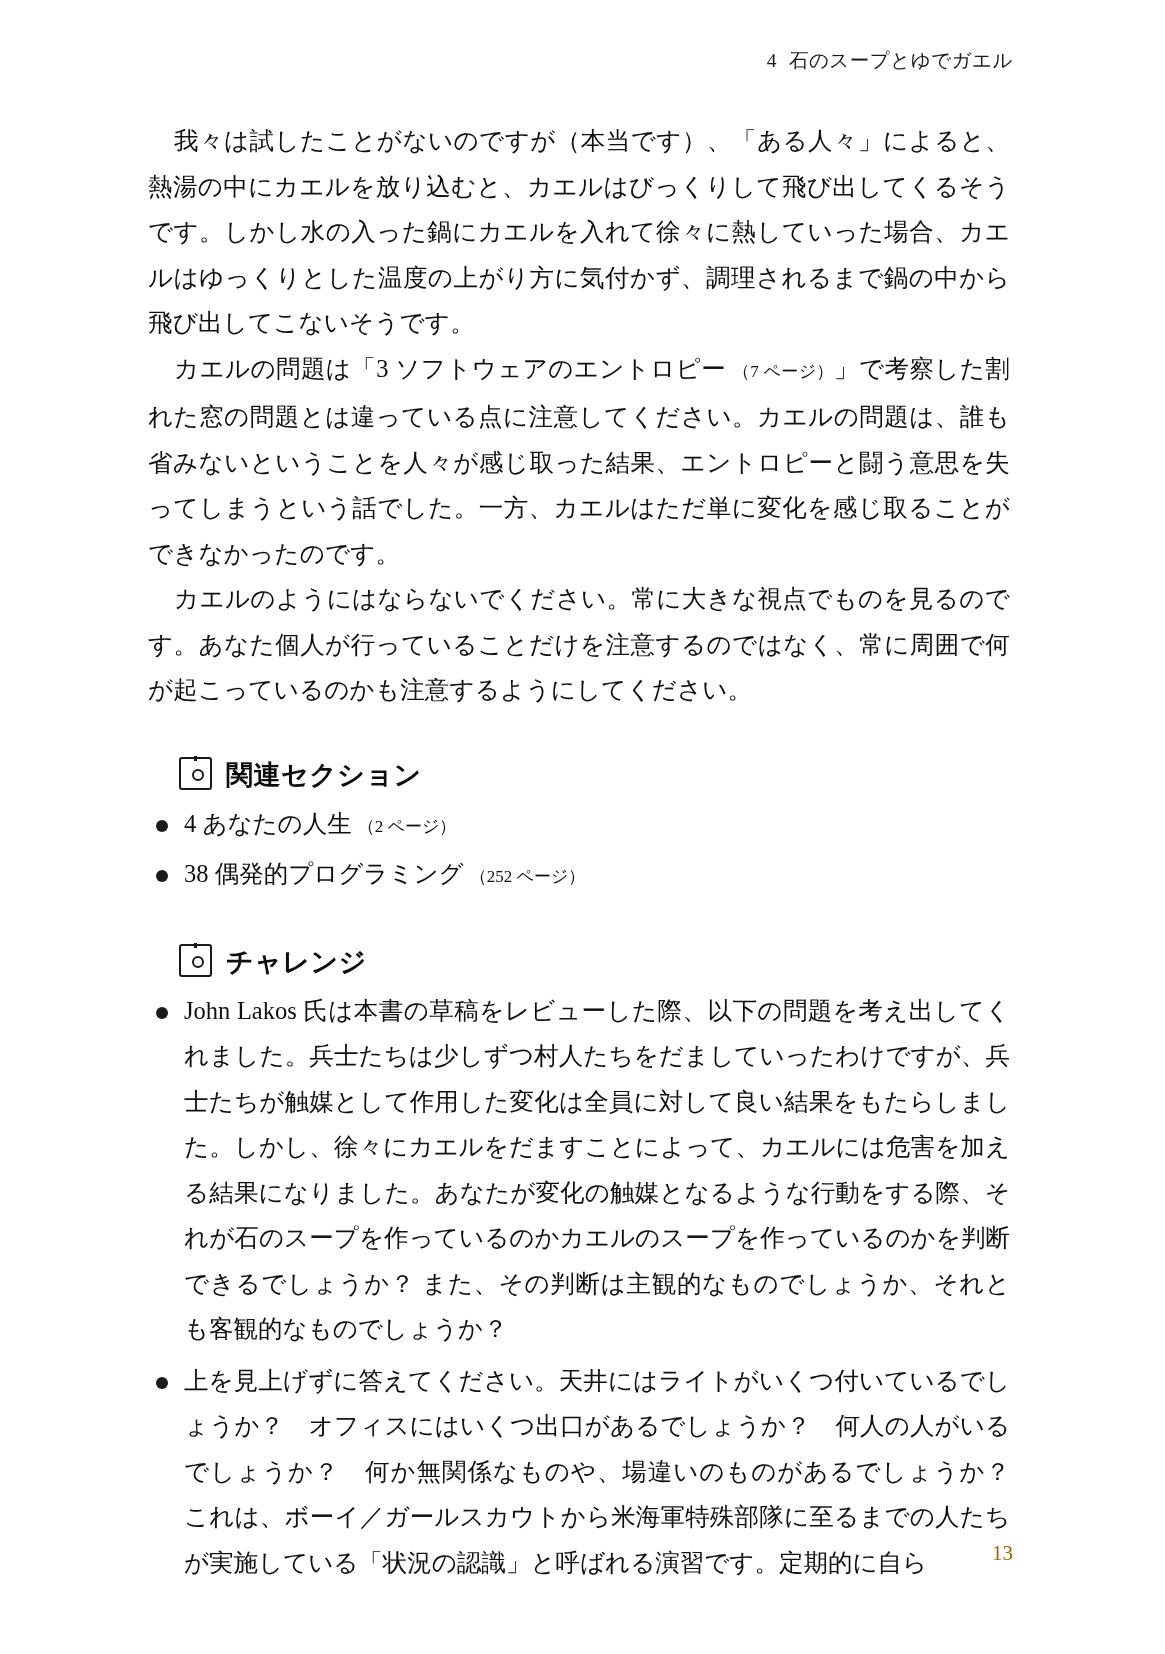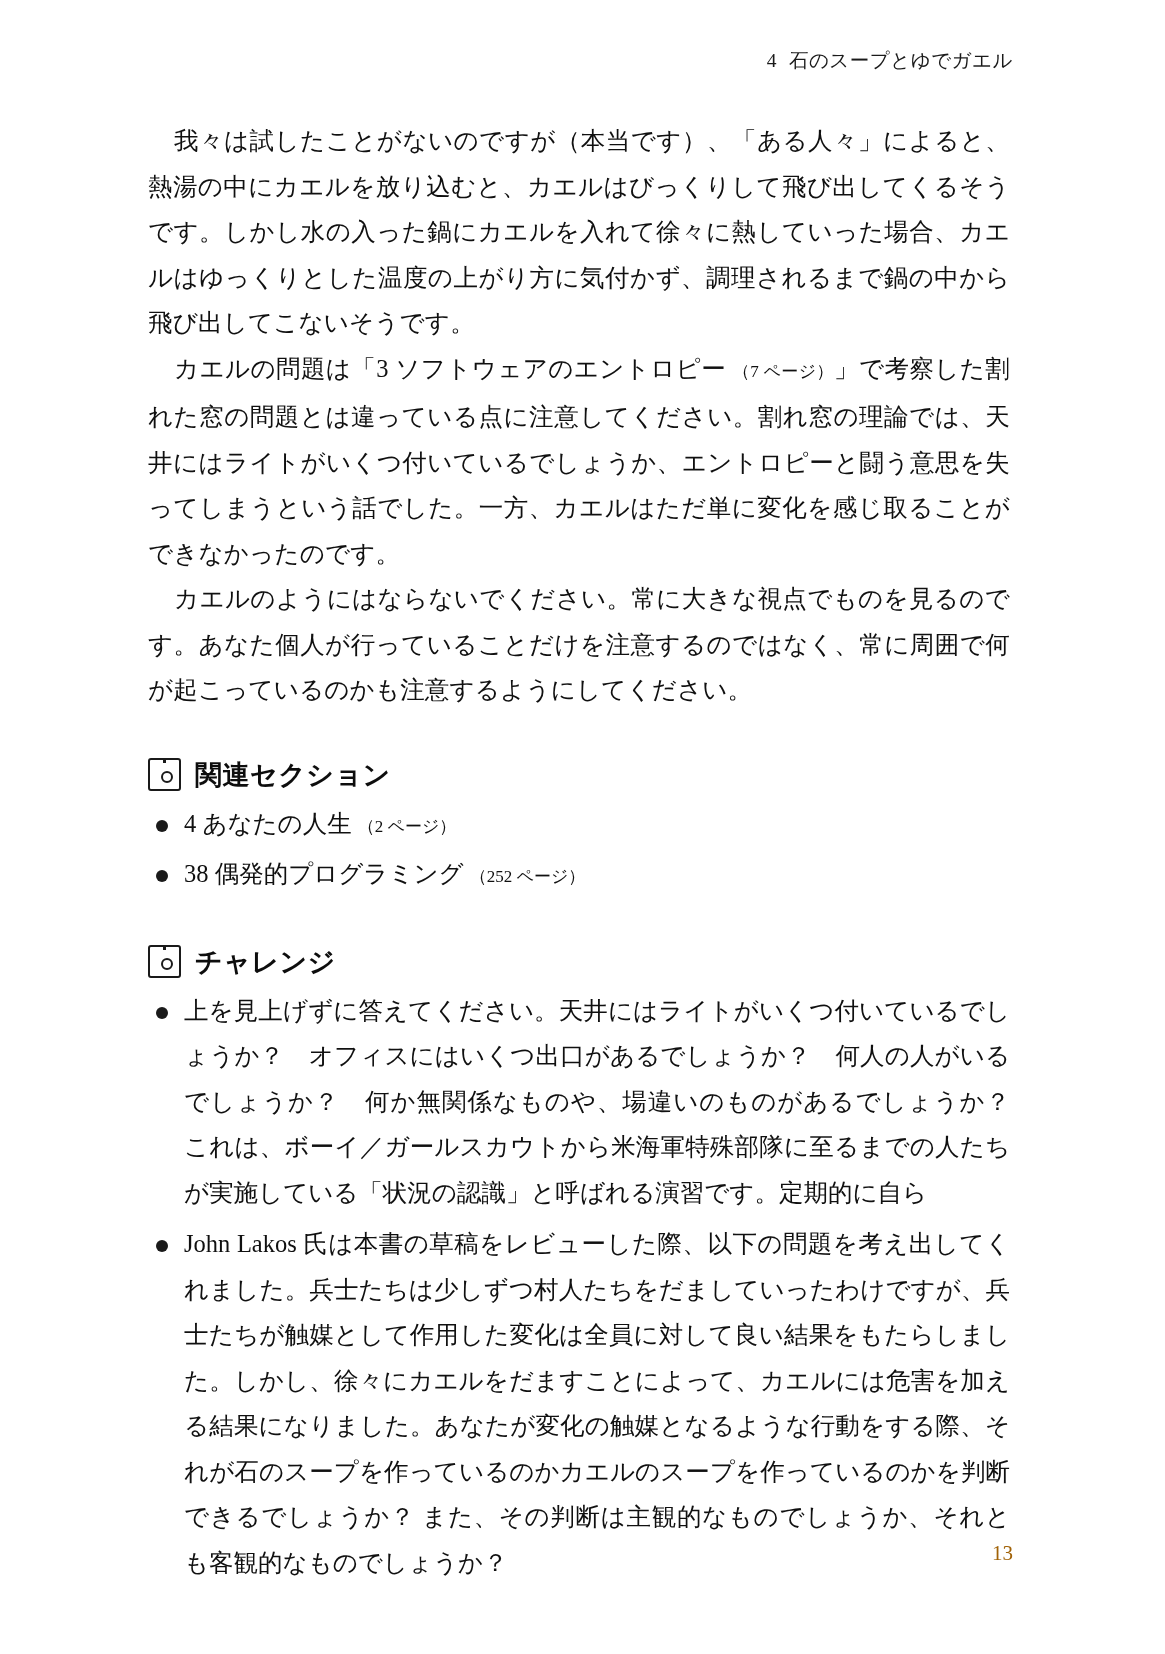--- a/index.html
+++ b/index.html
@@ -46,23 +46,24 @@
     text-align: justify;
     text-justify: inter-character;
     text-indent: 26px;
     letter-spacing: 0.2px;
   }
   .small {
     font-size: 17px;
   }
   .sec-head {
     display: flex;
-    align-items: center;
+    align-items: flex-start;
     margin-top: 44px;
     margin-bottom: 8px;
+    margin-left: 31px;
   }
   .sec-icon {
     width: 29px;
     height: 29px;
     border: 2.5px solid #1a1a1a;
     border-radius: 3px;
     position: relative;
     margin-right: 14px;
     flex: 0 0 auto;
     background: #fff;
@@ -142,41 +143,41 @@
 <div class="page">
 
   <div class="running-head">
     <span class="num">4</span><span>石のスープとゆでガエル</span>
   </div>
 
   <div class="content">
 
     <p class="body">我々は試したことがないのですが（本当です）、「ある人々」によると、熱湯の中にカエルを放り込むと、カエルはびっくりして飛び出してくるそうです。しかし水の入った鍋にカエルを入れて徐々に熱していった場合、カエルはゆっくりとした温度の上がり方に気付かず、調理されるまで鍋の中から飛び出してこないそうです。</p>
 
-    <p class="body"><span>カエルの問題は「3 ソフトウェアのエントロピー </span><span class="small nowrap">（7 ページ）</span><span>」で考察した割れた窓の問題とは違っている点に注意してください。割れ窓の理論では、天井にはライトがいくつ付いているでしょうか、エントロピーと闘う意思を失ってしまうという話でした。一方、カエルはただ単に変化を感じ取ることができなかったのです。</span></p>
+    <p class="body"><span>カエルの問題は「3 ソフトウェアのエントロピー </span><span class="small nowrap">（7 ページ）</span><span>」で考察した割れた窓の問題とは違っている点に注意してください。カエルの問題は、誰も省みないということを人々が感じ取った結果、エントロピーと闘う意思を失ってしまうという話でした。一方、カエルはただ単に変化を感じ取ることができなかったのです。</span></p>
 
     <p class="body">カエルのようにはならないでください。常に大きな視点でものを見るのです。あなた個人が行っていることだけを注意するのではなく、常に周囲で何が起こっているのかも注意するようにしてください。</p>
 
     <div class="sec-head">
       <span class="sec-icon"></span>
       <span class="sec-title">関連セクション</span>
     </div>
 
     <ul class="bullets tight">
       <li><span>4 あなたの人生 </span><span class="small nowrap">（2 ページ）</span></li>
       <li><span>38 偶発的プログラミング </span><span class="small nowrap">（252 ページ）</span></li>
     </ul>
 
     <div class="sec-head">
       <span class="sec-icon"></span>
       <span class="sec-title">チャレンジ</span>
     </div>
 
     <ul class="bullets challenge-list">
+      <li>John Lakos 氏は本書の草稿をレビューした際、以下の問題を考え出してくれました。兵士たちは少しずつ村人たちをだましていったわけですが、兵士たちが触媒として作用した変化は全員に対して良い結果をもたらしました。しかし、徐々にカエルをだますことによって、カエルには危害を加える結果になりました。あなたが変化の触媒となるような行動をする際、それが石のスープを作っているのかカエルのスープを作っているのかを判断できるでしょうか？ また、その判断は主観的なものでしょうか、それとも客観的なものでしょうか？</li>
       <li>上を見上げずに答えてください。天井にはライトがいくつ付いているでしょうか？　オフィスにはいくつ出口があるでしょうか？　何人の人がいるでしょうか？　何か無関係なものや、場違いのものがあるでしょうか？　これは、ボーイ／ガールスカウトから米海軍特殊部隊に至るまでの人たちが実施している「状況の認識」と呼ばれる演習です。定期的に自ら</li>
-      <li>John Lakos 氏は本書の草稿をレビューした際、以下の問題を考え出してくれました。兵士たちは少しずつ村人たちをだましていったわけですが、兵士たちが触媒として作用した変化は全員に対して良い結果をもたらしました。しかし、徐々にカエルをだますことによって、カエルには危害を加える結果になりました。あなたが変化の触媒となるような行動をする際、それが石のスープを作っているのかカエルのスープを作っているのかを判断できるでしょうか？ また、その判断は主観的なものでしょうか、それとも客観的なものでしょうか？</li>
     </ul>
 
   </div>
 
   <div class="folio">13</div>
 
 </div>
 
 </body></html>

